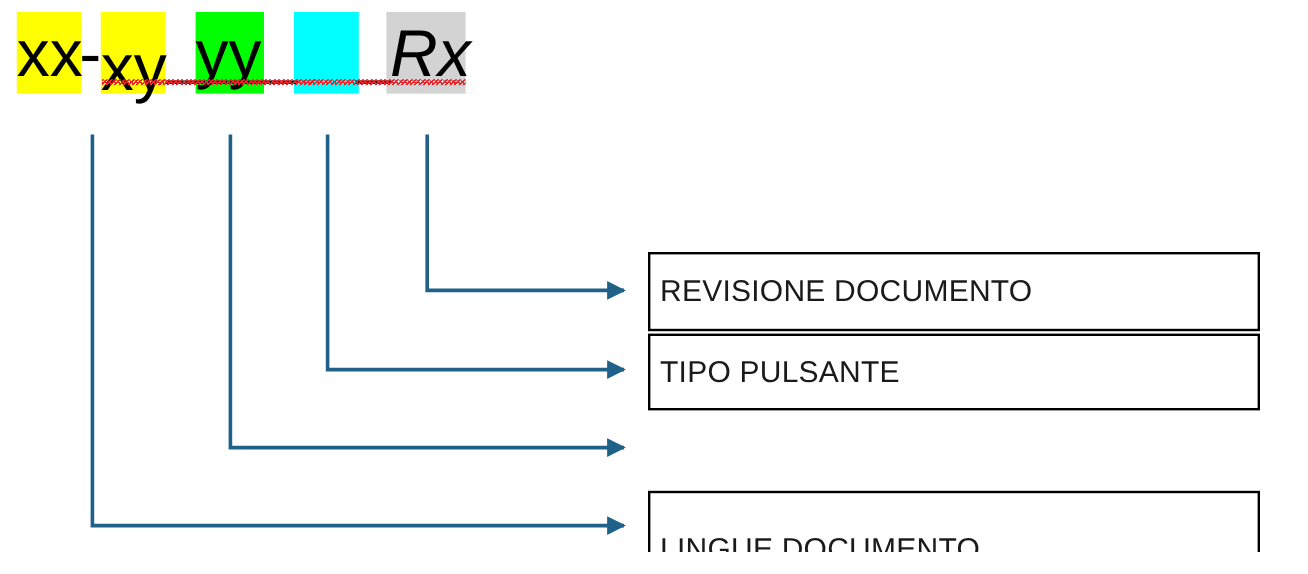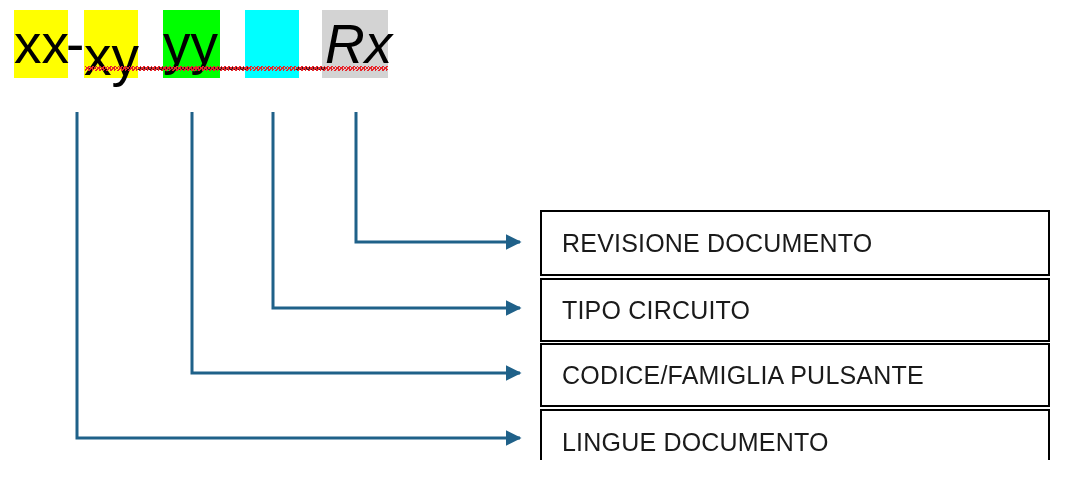--- a/index.html
+++ b/index.html
@@ -88,29 +88,29 @@
     width: 510px;
     border: 2.5px solid #000000;
     box-sizing: border-box;
     background: #ffffff;
     display: flex;
     align-items: center;
   }
   .def-box-label {
     font-size: 25px;
     color: #1a1a1a;
-    padding-left: 20px;
+    padding-left: 8px;
     letter-spacing: 0.2px;
     white-space: nowrap;
     font-family: "Liberation Sans", sans-serif;
   }
   #box-0 { top: 210px; height: 66px; }
   #box-1 { top: 278px; height: 64px; }
   #box-2 { top: 343px; height: 64px; }
-  #box-3 { top: 409px; height: 66px; }
+  #box-3 { top: 409px; height: 66px; align-items: flex-end; }
 </style>
 </head>
 <body>
 
 <div id="canvas">
 
   <div id="code-line">
 
     <div class="code-hl-box" style="left:14px;  width:54px; background:#ffff00;"></div>
     <div class="code-hl-box" style="left:84px;  width:54px; background:#ffff00;"></div>
@@ -144,24 +144,21 @@
     <path d="M 192 112 L 192 373 L 520 373" fill="none" stroke="#1f6189" stroke-width="3" marker-end="url(#arrow)"></path>
 
     <path d="M 77 112 L 77 438 L 520 438" fill="none" stroke="#1f6189" stroke-width="3" marker-end="url(#arrow)"></path>
   </svg>
 
   <div class="def-box" id="box-0">
     <span class="def-box-label">REVISIONE DOCUMENTO</span>
   </div>
 
   <div class="def-box" id="box-1">
-    <span class="def-box-label">TIPO CIRCUITO</span>
+    <span class="def-box-label">TIPO PULSANTE</span>
   </div>
 
-  <div class="def-box" id="box-2">
-    <span class="def-box-label">CODICE/FAMIGLIA PULSANTE</span>
-  </div>
 
   <div class="def-box" id="box-3">
     <span class="def-box-label">LINGUE DOCUMENTO</span>
   </div>
 
 </div>
 
 </body></html>

